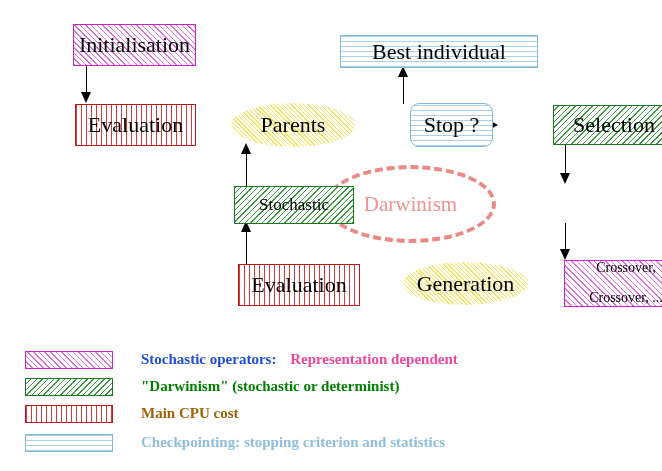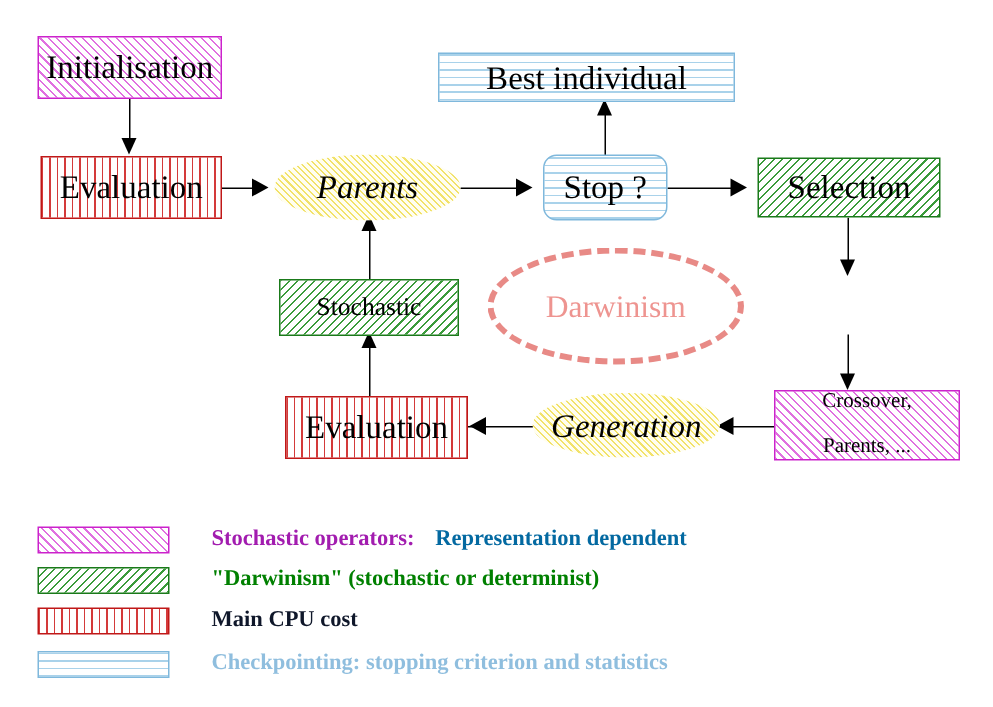--- a/index.html
+++ b/index.html
@@ -20,20 +20,21 @@
   .node {
     position: absolute;
     box-sizing: border-box;
     display: flex;
     align-items: center;
     justify-content: center;
     text-align: center;
     color: #000000;
     line-height: 1.05;
     z-index: 3;
+    margin-left: 48px;
   }
   .node .label { position: relative; z-index: 4; }
 
   
   .box { border: 1px solid #000; }
   .rounded { border-radius: 9px; }
 
   
   .ellipse { border-radius: 50% / 50%; }
 
@@ -75,21 +76,20 @@
       #ffffff 1px, #ffffff 5px);
   }
   
   .fill-yellow {
     border-color: #E8D21A;
     background-color: #ffffff;
     background-image: repeating-linear-gradient(
       45deg,
       #F2E26A 0px, #F2E26A 1px,
       #FFFEF0 1px, #FFFEF0 3px);
-    font-style: italic;
   }
 
   .ellipse.fill-yellow { border-width: 2px; }
 
   
   .generation {
     position: absolute;
     box-sizing: border-box;
     border: 4px dashed #E88A86;
     border-radius: 50%;
@@ -220,21 +220,21 @@
     <span class="label">Stop ?</span>
   </div>
 
   <div class="node box fill-green" style="left:505px; top:105px; width:122px; height:40px; font-size:22px;">
     <span class="label">Selection</span>
   </div>
 
 
   <div class="node box fill-magenta" style="left:516px; top:260px; width:124px; height:47px; font-size:14px; flex-direction:column; justify-content:space-between;">
     <span class="label">Crossover,</span>
-    <span class="label">Parents, ...</span>
+    <span class="label">Crossover, ...</span>
   </div>
 
   <div class="node ellipse fill-yellow" style="left:355px; top:262px; width:125px; height:43px; font-size:22px;">
     <span class="label">Generation</span>
   </div>
 
   <div class="node box fill-red" style="left:190px; top:264px; width:122px; height:42px; font-size:22px;">
     <span class="label">Evaluation</span>
   </div>
 
@@ -242,36 +242,36 @@
     <span class="label">Stochastic</span>
   </div>
 
   <div class="generation" style="left:325px; top:165px; width:171px; height:78px; font-size:21px;">
     <span class="label">Darwinism</span>
   </div>
 
   <div class="legend-row" style="top:350px;">
     <div class="swatch fill-magenta"></div>
     <div class="legend-text">
-      <span style="color:#a21caf;">Stochastic operators:</span>
-      <span class="part2" style="color:#0369a1; margin-left:10px;">Representation dependent</span>
+      <span style="color:#1d4ed8;">Stochastic operators:</span>
+      <span class="part2" style="color:#ec4899; margin-left:10px;">Representation dependent</span>
     </div>
   </div>
 
   <div class="legend-row" style="top:377px;">
     <div class="swatch fill-green"></div>
     <div class="legend-text">
       <span style="color:#008000;">"Darwinism" (stochastic or determinist)</span>
     </div>
   </div>
 
   <div class="legend-row" style="top:404px;">
     <div class="swatch fill-red"></div>
     <div class="legend-text">
-      <span style="color:#0f172a;">Main CPU cost</span>
+      <span style="color:#a16207;">Main CPU cost</span>
     </div>
   </div>
 
   <div class="legend-row" style="top:433px;">
     <div class="swatch fill-blue"></div>
     <div class="legend-text">
       <span style="color:#8FBEDE;">Checkpointing: stopping criterion and statistics</span>
     </div>
   </div>
 

